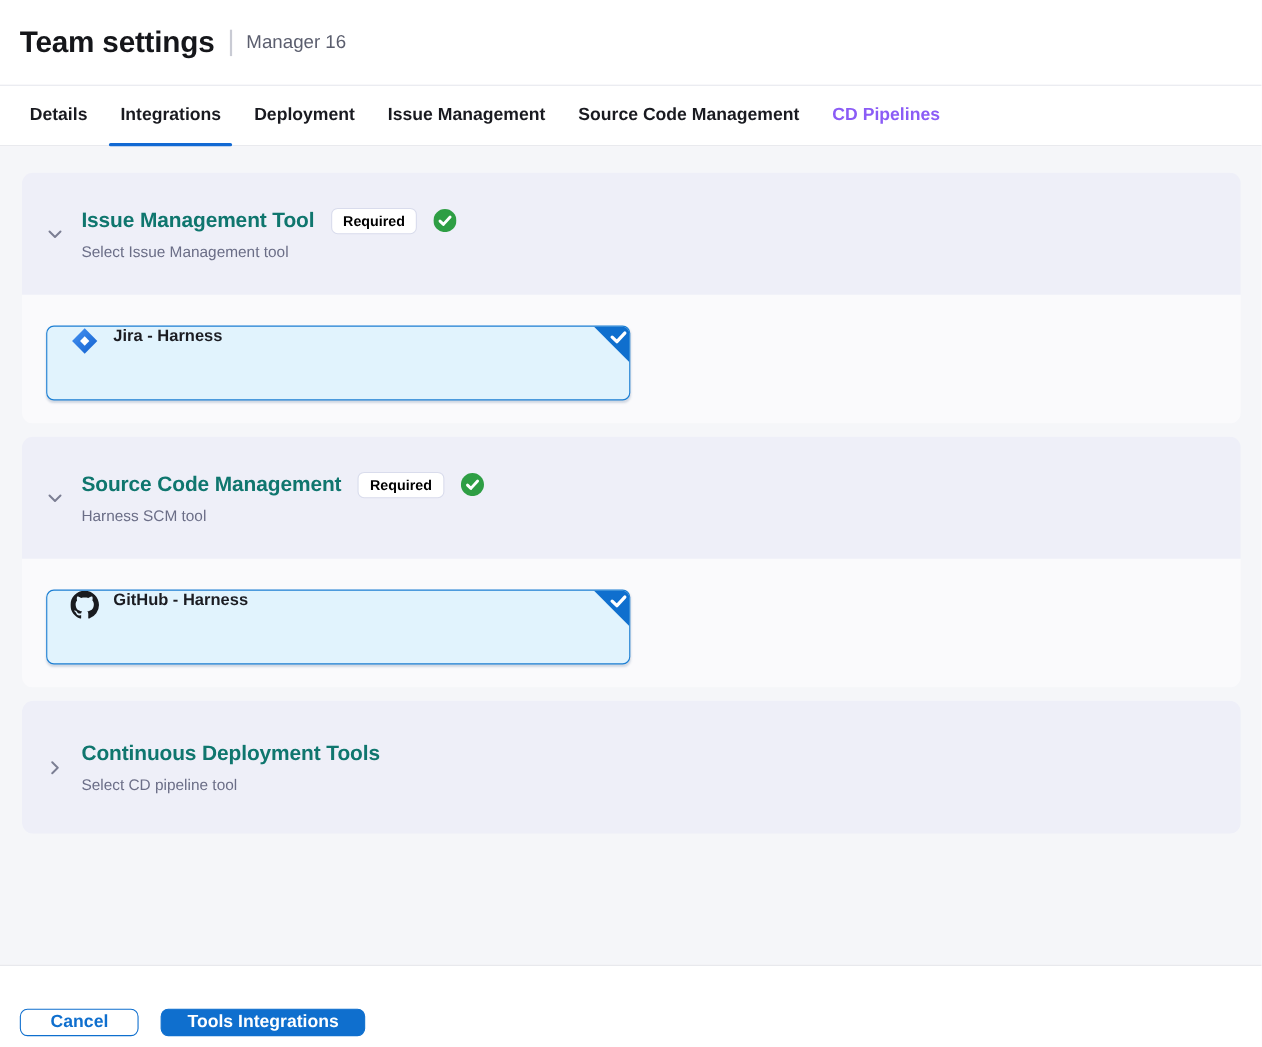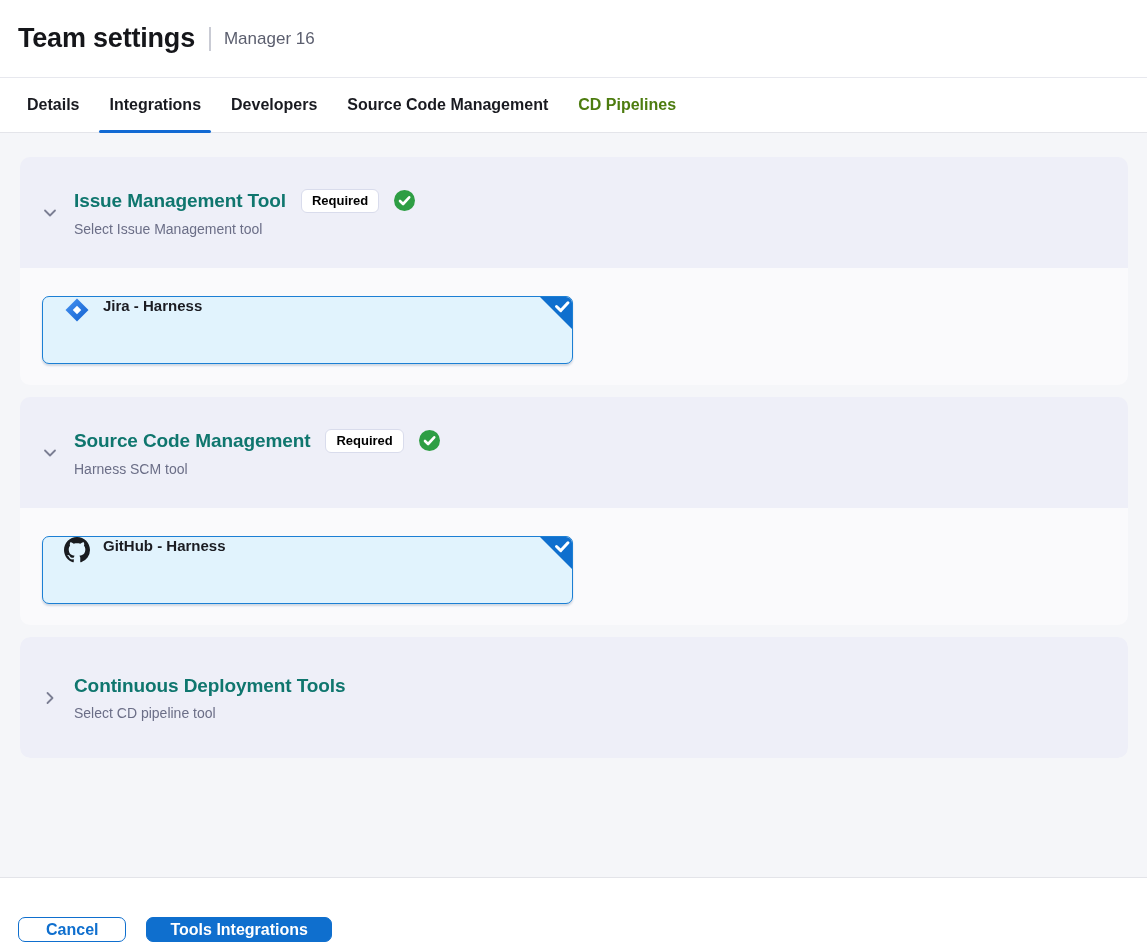--- a/index.html
+++ b/index.html
@@ -63,21 +63,21 @@
     white-space: nowrap;
   }
   .tab.active::after {
     content: "";
     position: absolute;
     left: 0; right: 0; bottom: -1px;
     height: 3px;
     border-radius: 3px;
     background: #1169d3;
   }
-  .tab.disabled { color: #4d7c0f; cursor: default; }
+  .tab.disabled { color: #8b5cf6; cursor: default; }
 
   
   .content {
     flex: 1 1 auto;
     background: #f5f6f9;
     padding: 24px 19px 0 20px;
     overflow: hidden;
   }
   .section { margin-bottom: 12px; border-radius: 10px; overflow: hidden; }
   .section-header {
@@ -191,21 +191,22 @@
 
 <header class="page-header">
   <h1 class="page-title">Team settings</h1>
   <span class="title-divider"></span>
   <span class="page-subtitle">Manager 16</span>
 </header>
 
 <nav class="tabbar">
   <div class="tab">Details</div>
   <div class="tab active">Integrations</div>
-  <div class="tab">Developers</div>
+  <div class="tab">Deployment</div>
+  <div class="tab">Issue Management</div>
   <div class="tab">Source Code Management</div>
   <div class="tab disabled">CD Pipelines</div>
 </nav>
 
 <main class="content">
 
   <section class="section">
     <div class="section-header">
       <span class="chevron-box">
         <svg width="16" height="16" viewBox="0 0 16 16">

